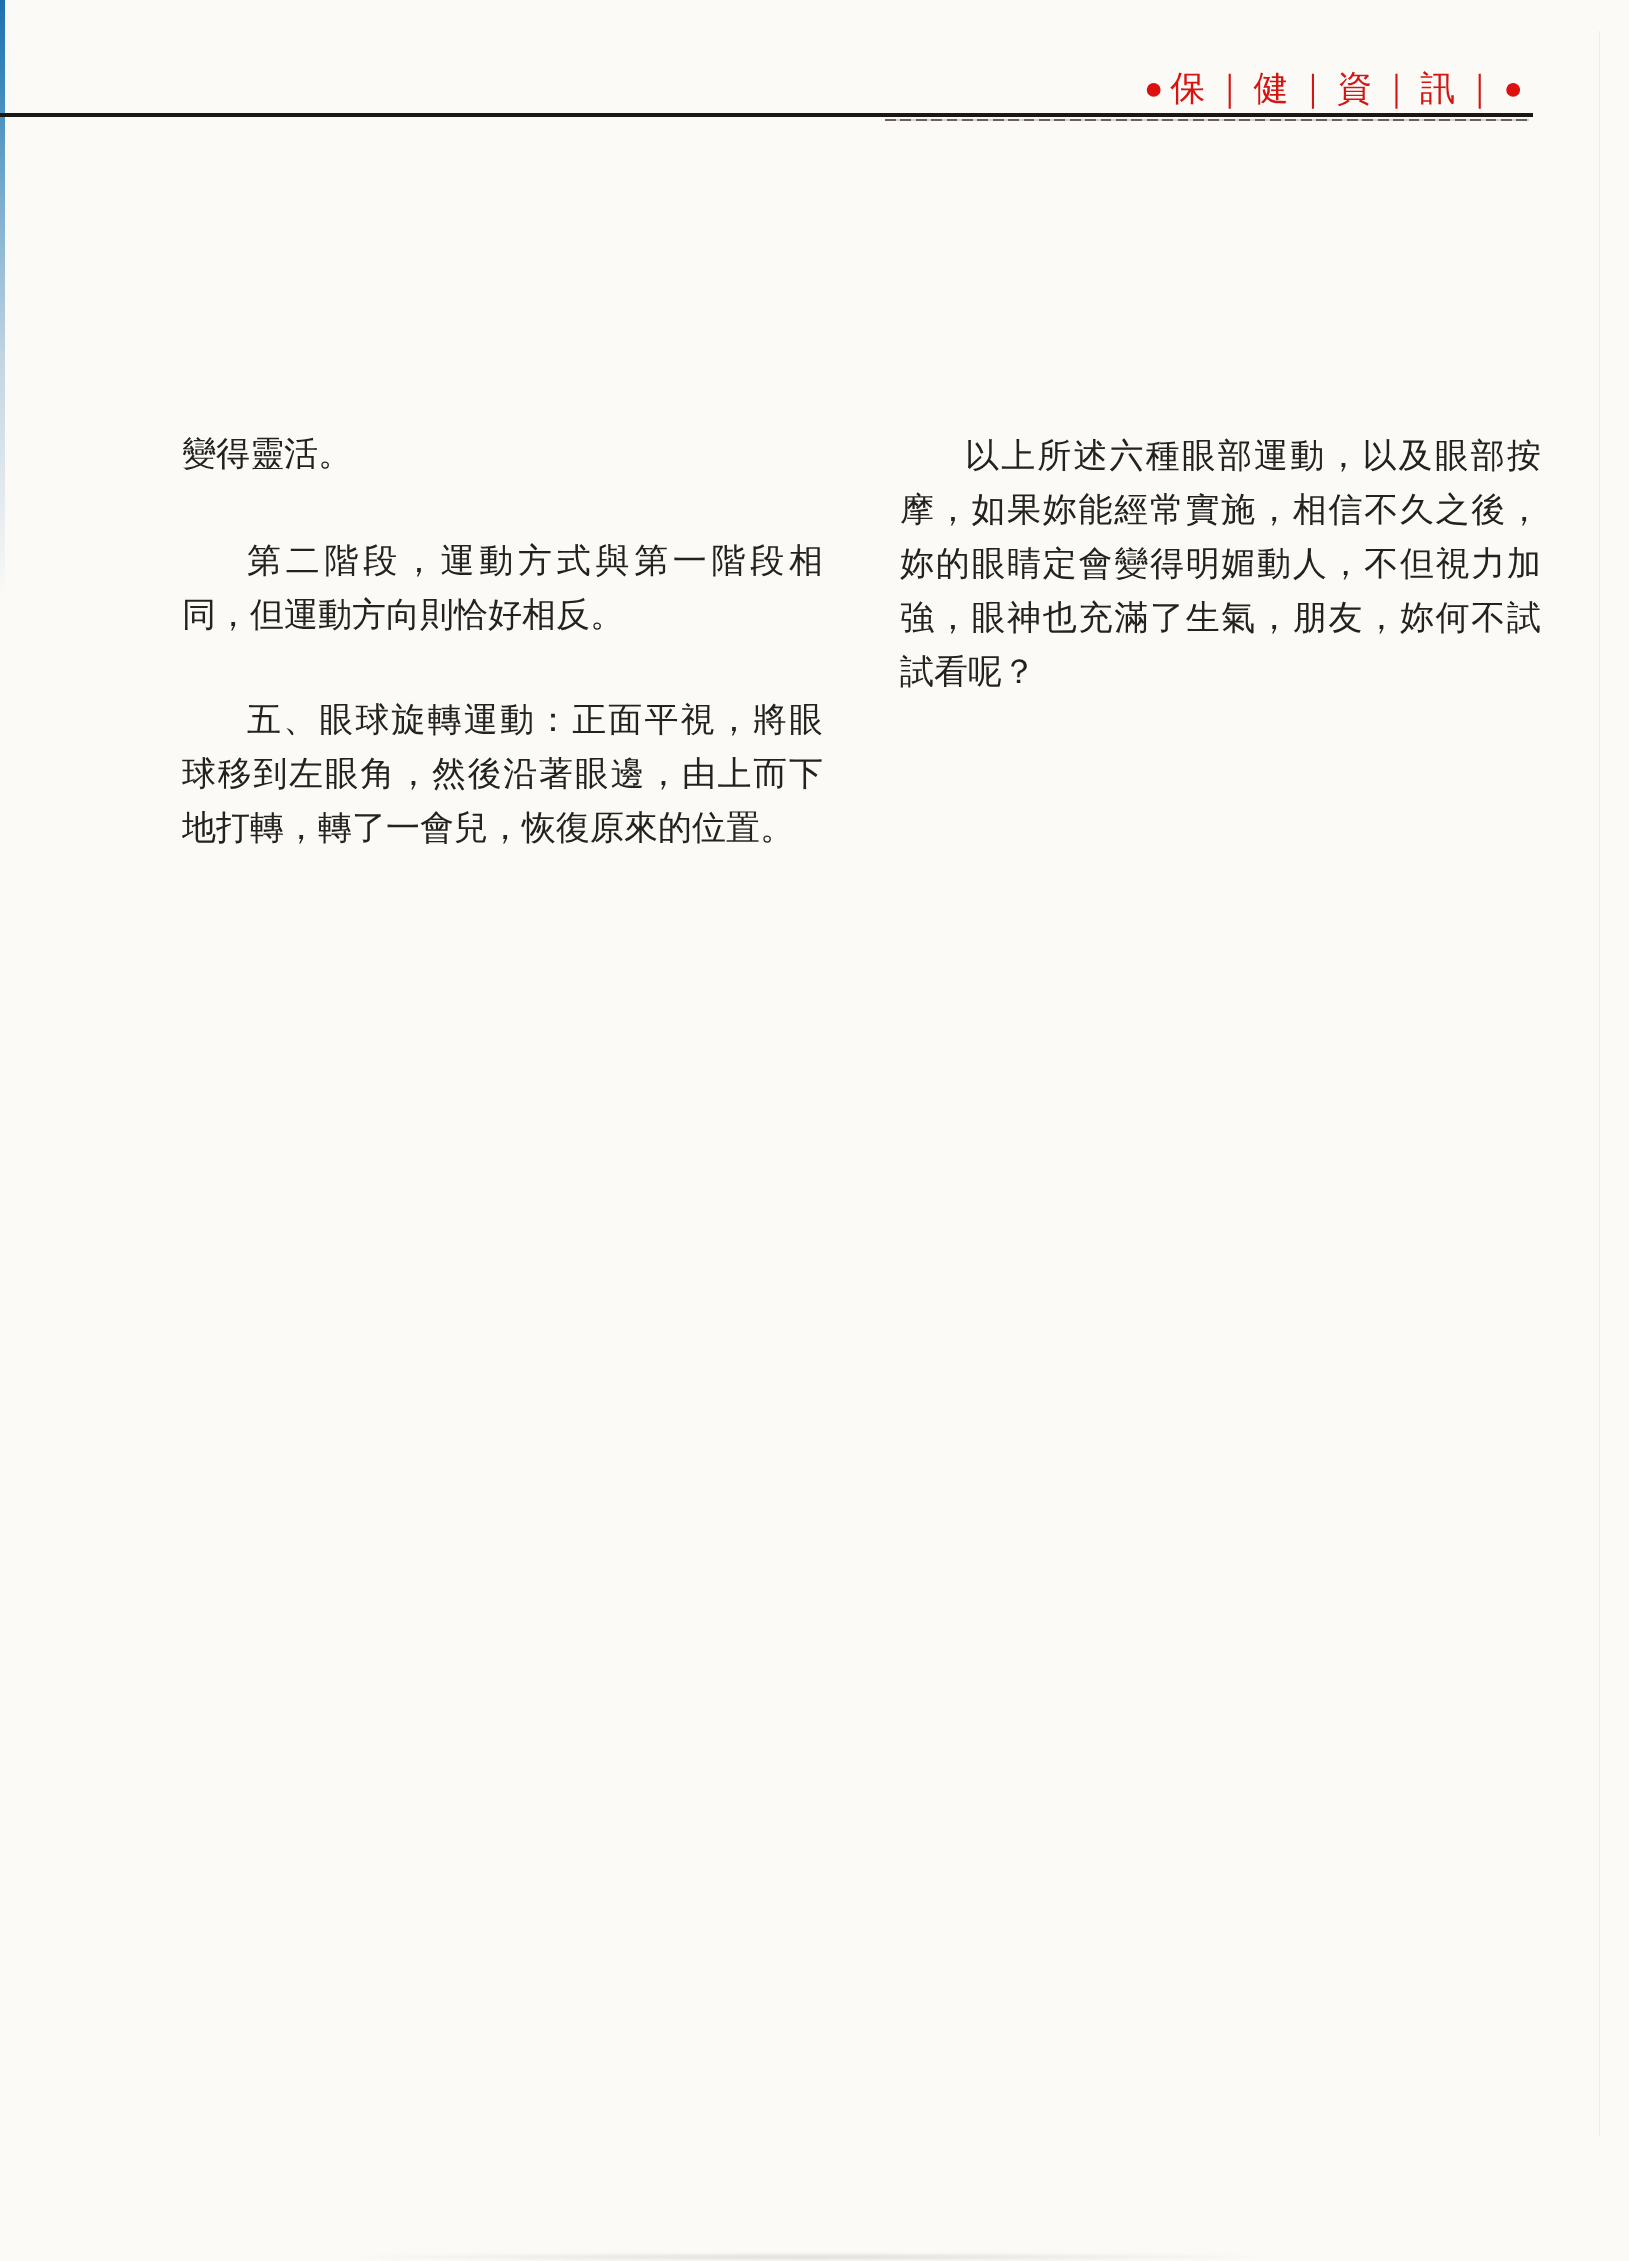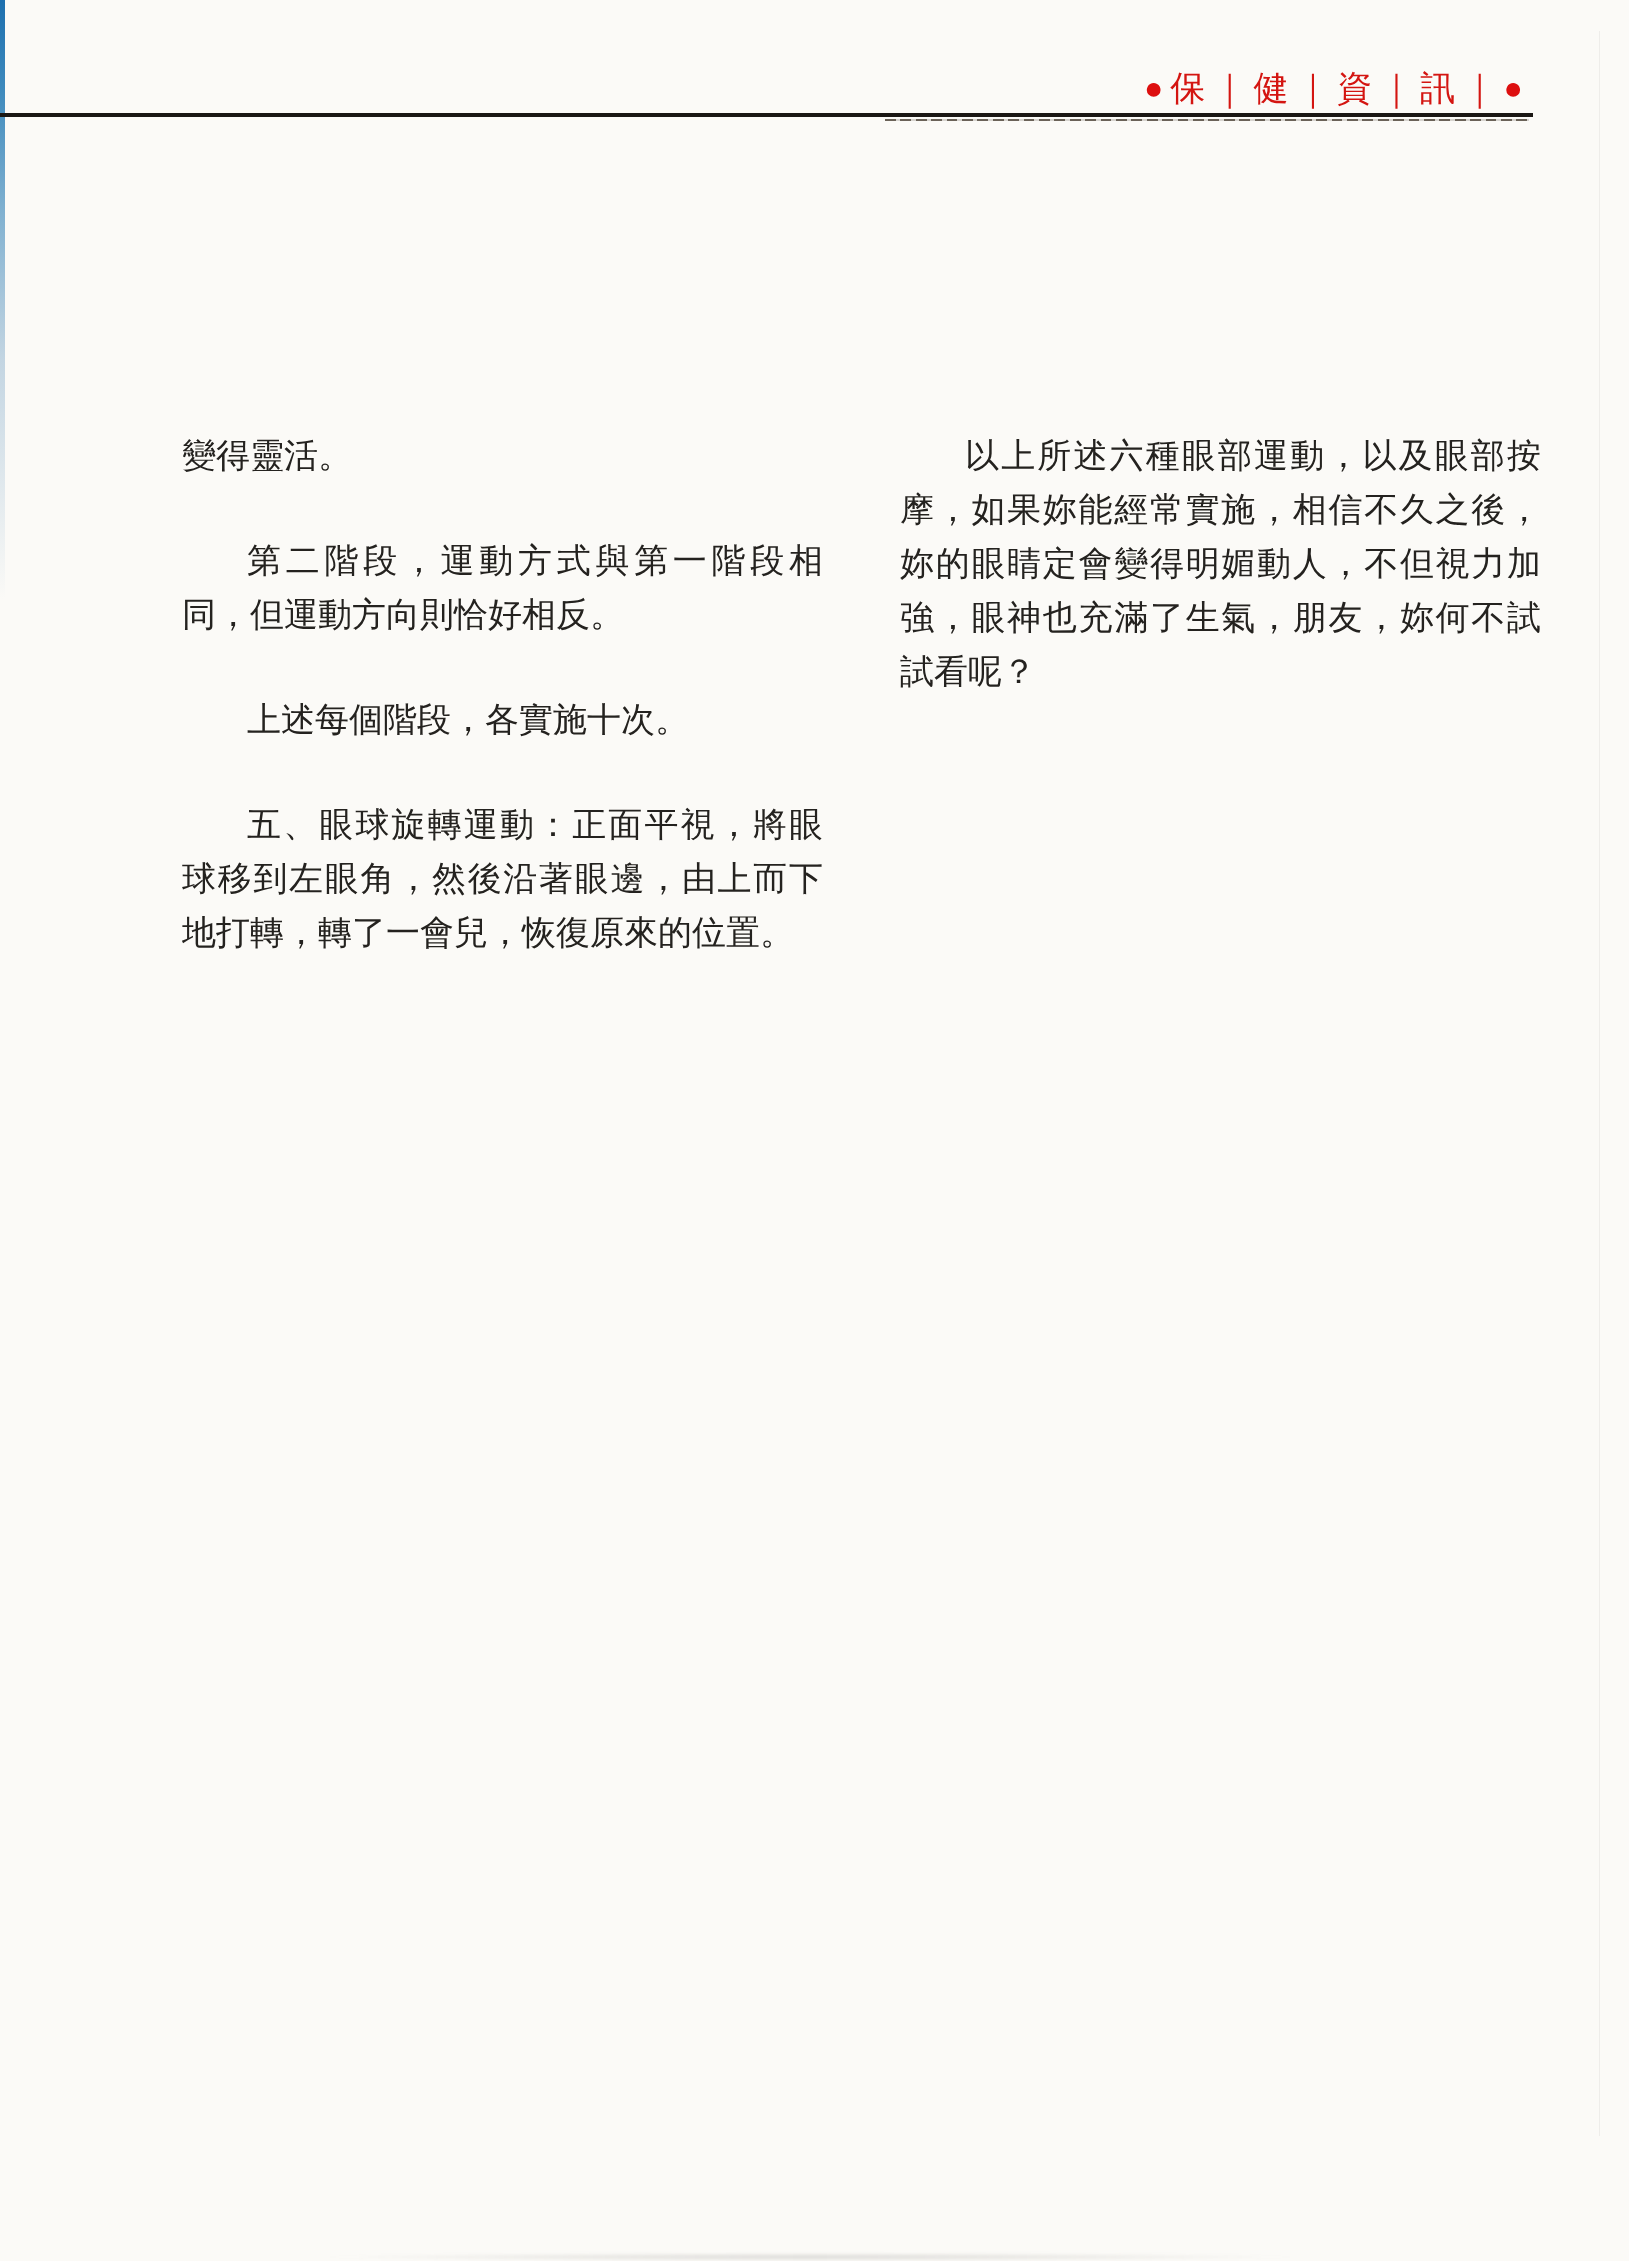--- a/index.html
+++ b/index.html
@@ -46,21 +46,21 @@
     position:absolute; width:641px;
     font-size:34px; line-height:54px;
     color:#24221f;
     text-align:justify;
     text-justify:inter-ideograph;
   }
   .col-left  { left:182px;  top:429px; }
   .col-right { left:900px; top:429px; }
   .para { margin:0 0 51px 0; text-indent:65px; }
   .col-right .para { margin-bottom:60px; }
-  .para.no-indent { text-indent:0; }
+  .para.no-indent { text-indent:0;font-family:Liberation Mono, monospace; }
   .para:last-child { margin-bottom:0; }
   
   .bottom-smudge {
     position:absolute; left:330px; bottom:0; width:960px; height:7.7px;
     background:radial-gradient(ellipse at center, rgba(95,92,88,0.20), rgba(95,92,88,0) 72%);
     filter:blur(1.5px);
   }
 </style>
 </head>
 <body>
@@ -71,21 +71,20 @@
 <div class="header">
   <span class="dot">●</span><span>保｜健｜資｜訊｜</span><span class="dot">●</span>
 </div>
 
 <div class="rule-main"></div>
 <div class="rule-sub"></div>
 
 <div class="col col-left">
   <p class="para no-indent">變得靈活。</p>
   <p class="para">第二階段，運動方式與第一階段相同，但運動方向則恰好相反。</p>
-  <p class="para">上述每個階段，各實施十次。</p>
   <p class="para">五、眼球旋轉運動：正面平視，將眼球移到左眼角，然後沿著眼邊，由上而下地打轉，轉了一會兒，恢復原來的位置。</p>
 </div>
 
 <div class="col col-right">
   <p class="para">以上所述六種眼部運動，以及眼部按摩，如果妳能經常實施，相信不久之後，妳的眼睛定會變得明媚動人，不但視力加強，眼神也充滿了生氣，朋友，妳何不試試看呢？</p>
 </div>
 
 <div class="bottom-smudge"></div>
 
 

